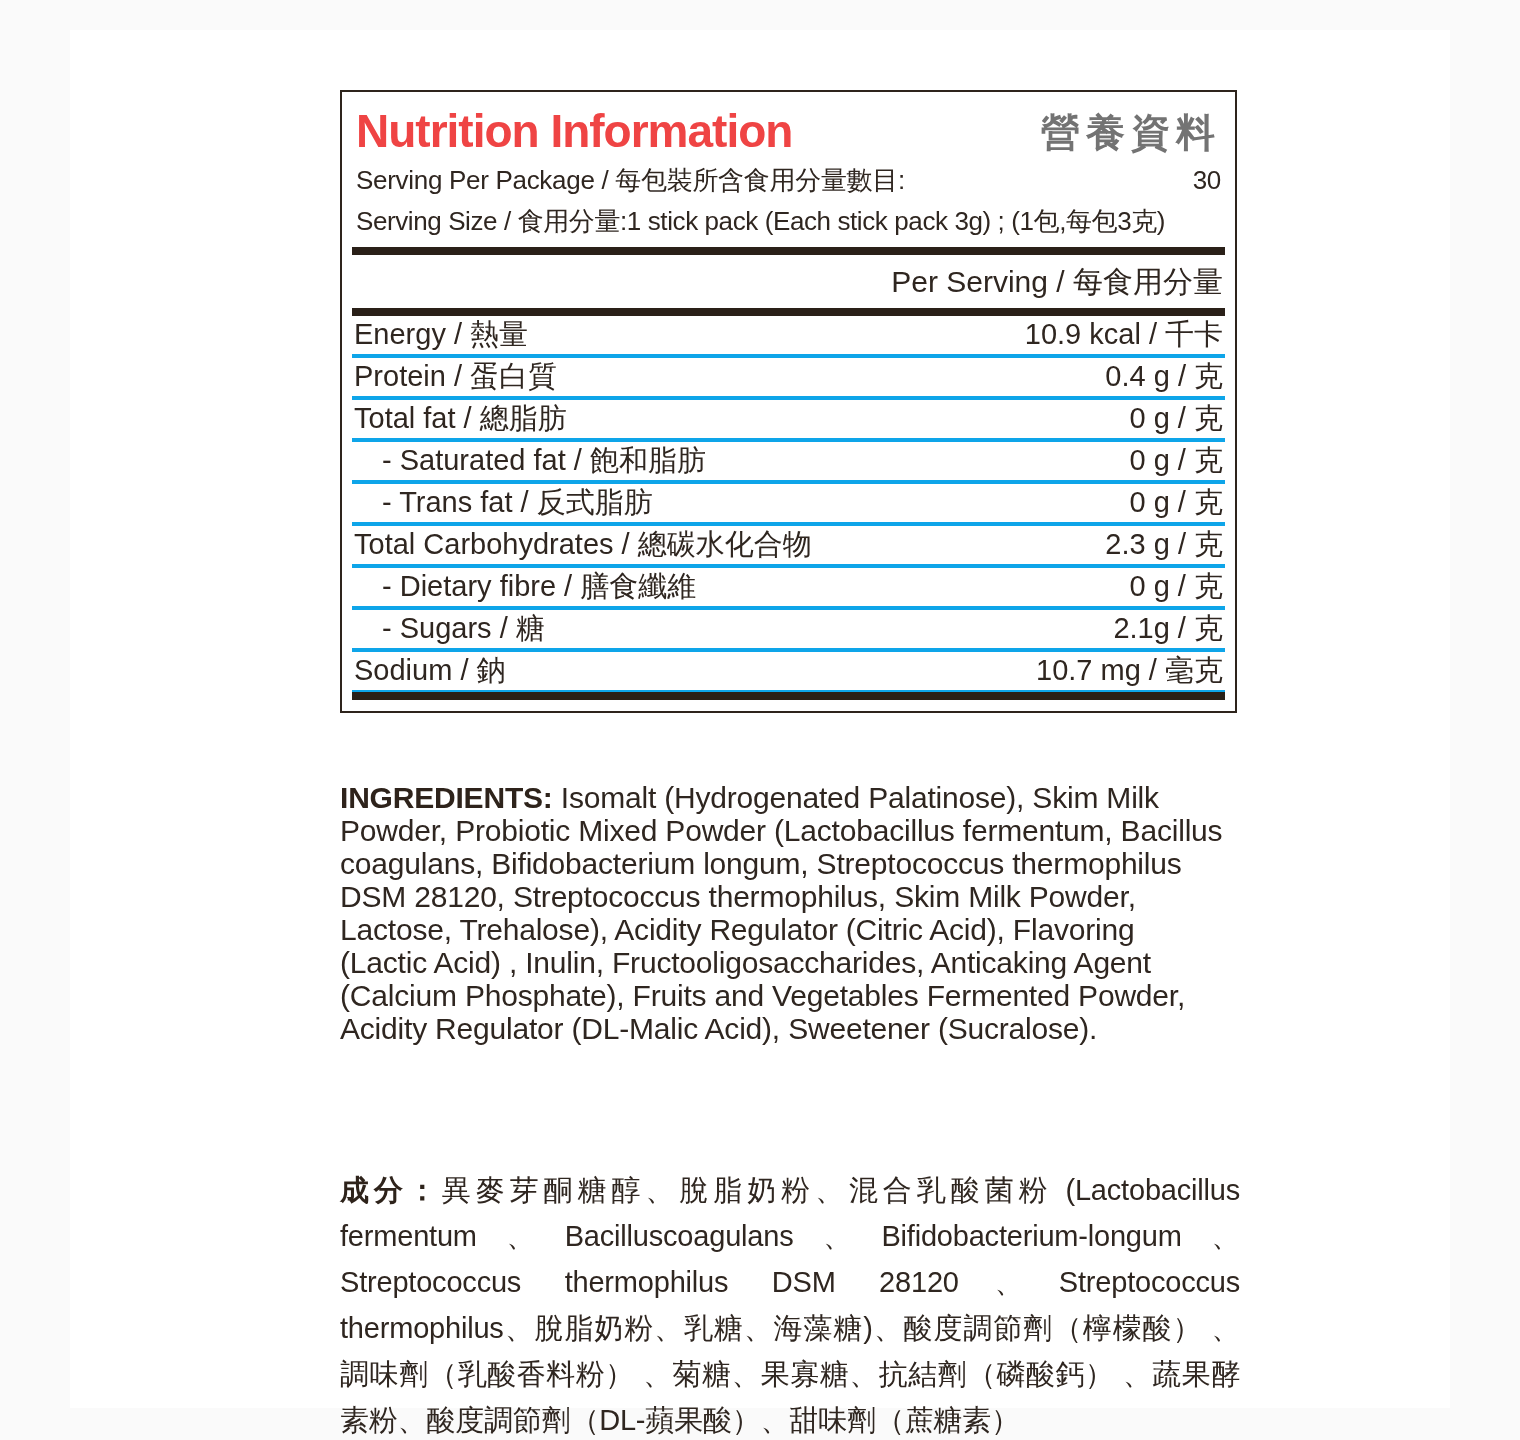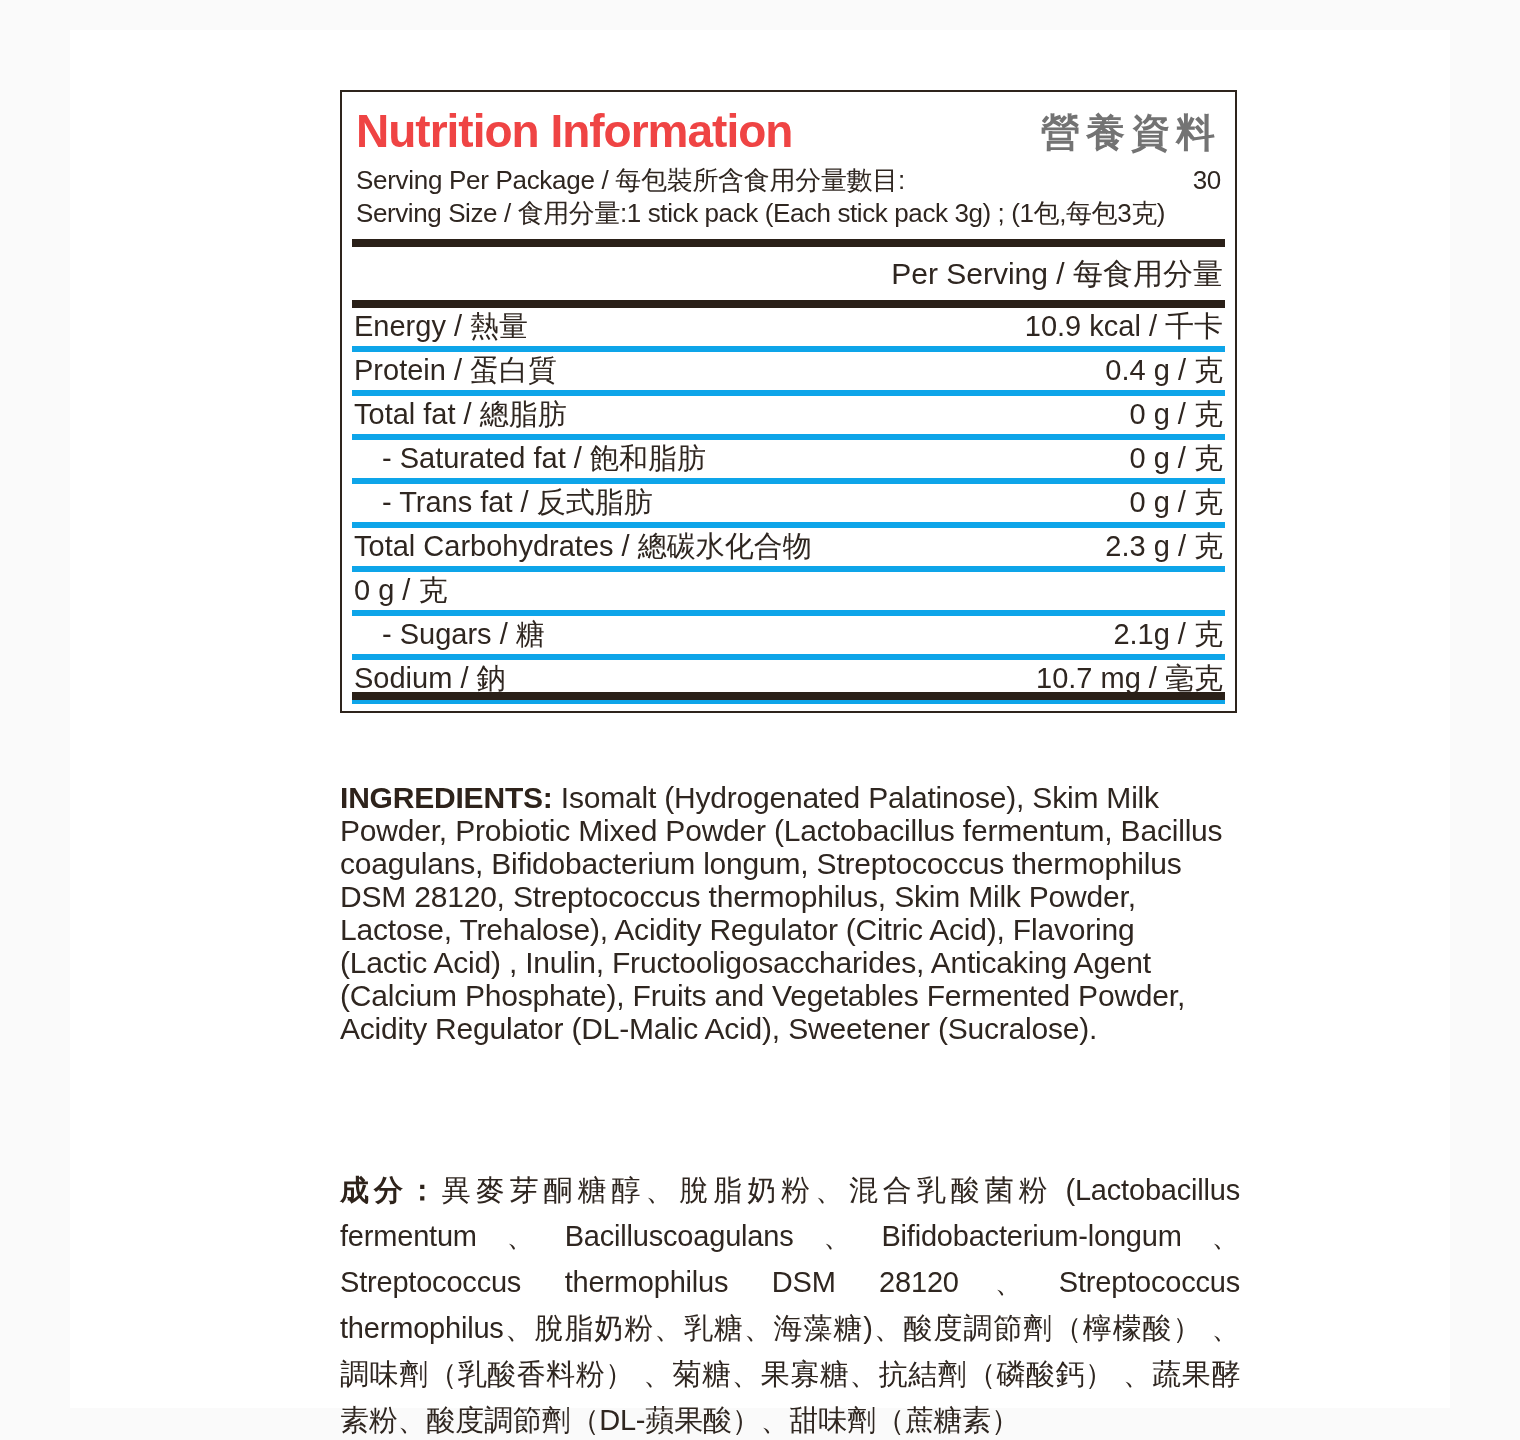--- a/index.html
+++ b/index.html
@@ -57,21 +57,21 @@
     justify-content: space-between;
     align-items: flex-start;
     margin-top: 9px;
     padding: 0 4px;
     font-size: 26px;
     line-height: 31px;
     letter-spacing: -0.3px;
     white-space: nowrap;
   }
   .serv-line2 {
-    margin-top: 2px;
+    margin-top: 10px;
     padding: 0 4px;
     font-size: 26px;
     line-height: 31px;
     letter-spacing: -0.4px;
     white-space: nowrap;
   }
   .bar {
     height: 8px;
     background: #2a2018;
   }
@@ -80,21 +80,21 @@
     text-align: right;
     font-size: 30px;
     line-height: 34px;
     padding: 10px 2px 9px 0;
   }
   .nrow {
     display: flex;
     justify-content: space-between;
     align-items: center;
     height: 38px;
-    border-bottom: 6px solid #0ea5e9;
+    border-bottom: 4px solid #0ea5e9;
     font-size: 29px;
     padding: 0 2px;
     white-space: nowrap;
   }
   .nrow.indent .lbl { padding-left: 28px; }
   .bar3 {
     position: absolute;
     left: 10px;
     right: 10px;
     bottom: 11px;
@@ -166,20 +166,21 @@
       </div>
       <div class="nrow indent">
         <span class="lbl">- Trans fat / 反式脂肪</span>
         <span class="val">0 g / 克</span>
       </div>
       <div class="nrow">
         <span class="lbl">Total Carbohydrates / 總碳水化合物</span>
         <span class="val">2.3 g / 克</span>
       </div>
       <div class="nrow indent">
+        <span class="lbl">- Dietary fibre / 膳食纖維</span>
         <span class="val">0 g / 克</span>
       </div>
       <div class="nrow indent">
         <span class="lbl">- Sugars / 糖</span>
         <span class="val">2.1g / 克</span>
       </div>
       <div class="nrow">
         <span class="lbl">Sodium / 鈉</span>
         <span class="val">10.7 mg / 毫克</span>
       </div>

